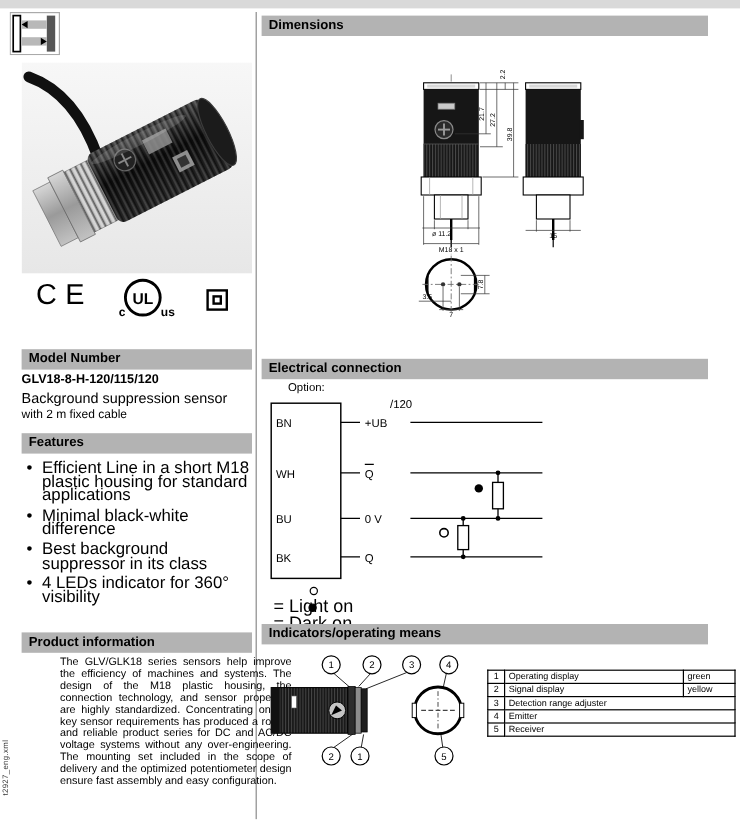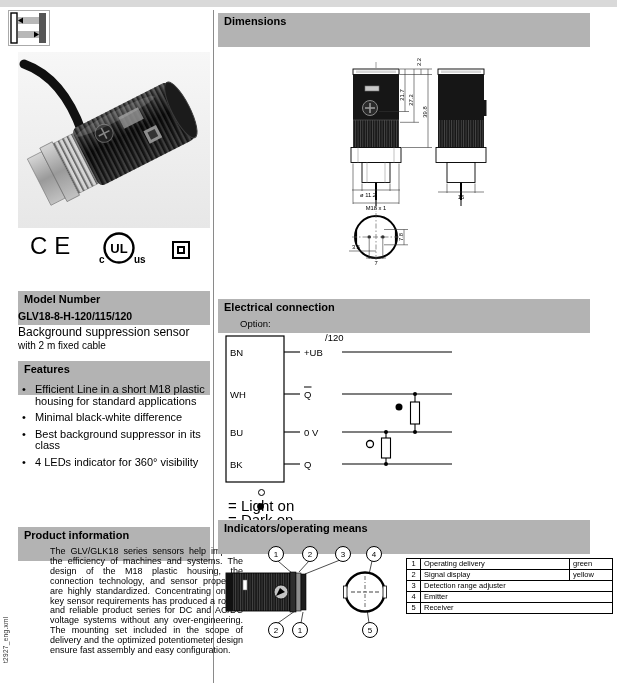--- a/index.html
+++ b/index.html
@@ -1,26 +1,26 @@
 <!DOCTYPE html>
 <html><head>
 <meta charset="utf-8">
 <style>
   html,body{margin:0;padding:0;background:#fff;}
   #page{position:relative;width:617px;height:683px;background:#fff;overflow:hidden;
         font-family:"Liberation Sans", sans-serif;color:#000;}
   .abs{position:absolute;}
-  .bar{position:absolute;background:#b3b3b3;height:34px;line-height:17px;
+  .bar{position:absolute;background:#b3b3b3;height:17px;line-height:17px;
        font-size:11px;font-weight:bold;padding-left:6px;box-sizing:border-box;}
   .topstrip{position:absolute;left:0;top:0;width:617px;height:7px;background:#d9d9d9;}
   .divider{position:absolute;left:213px;top:10px;width:1px;height:673px;background:#8a8a8a;}
   .txt{position:absolute;font-size:12px;line-height:11.5px;}
   .bold{font-weight:bold;}
   ul.feat{position:absolute;left:20px;top:384px;width:190px;margin:0;padding:0;list-style:none;}
-  ul.feat li{position:relative;padding-left:15px;margin-bottom:5px;font-size:11px;line-height:11.6px;}
+  ul.feat li{position:relative;padding-left:15px;margin-bottom:5px;font-size:14px;line-height:11.6px;}
   ul.feat li:before{content:"•";position:absolute;left:2px;top:0;}
   .para{position:absolute;left:18px;top:547px;width:193px;font-size:9px;line-height:9.9px;
         text-align:justify;margin-left:32px;}
   .footer-vert{position:absolute;left:2px;top:663px;transform:rotate(-90deg);
         transform-origin:0 0;font-size:6.5px;color:#333;letter-spacing:.3px;white-space:nowrap;}
   .legend-row{position:absolute;font-size:15px;line-height:12px;display:flex;align-items:center;gap:4px;flex-direction:column;}
   .sym{display:inline-block;width:7px;height:7px;border:1.2px solid #000;border-radius:50%;box-sizing:border-box;}
   .sym.dark{background:#000;}
   table.ind{position:absolute;left:406px;top:558px;width:207px;border-collapse:collapse;
         font-size:7.5px;}
@@ -298,21 +298,21 @@
     <circle cx="374" cy="554" r="7.5" fill="#fff" stroke="#000"></circle>
     <text x="374" y="557" text-anchor="middle" font-size="8">4</text>
     <circle cx="370" cy="630" r="7.5" fill="#fff" stroke="#000"></circle>
     <text x="370" y="633" text-anchor="middle" font-size="8">5</text>
   </svg>
 
   <table class="ind">
     <tbody>
         <tr>
       <td class="no">1</td>
-      <td>Operating delivery</td>
+      <td>Operating display</td>
       <td class="val">green</td>
     </tr>
     <tr>
       <td class="no">2</td>
       <td>Signal display</td>
       <td class="val">yellow</td>
     </tr>
     <tr>
       <td class="no">3</td>
       <td colspan="2">Detection range adjuster</td>

